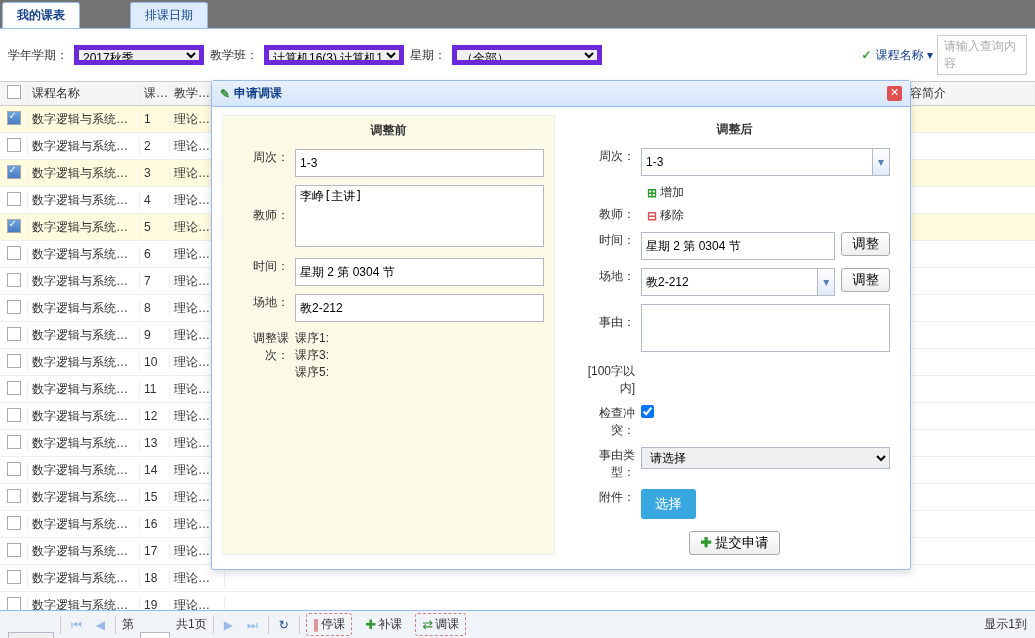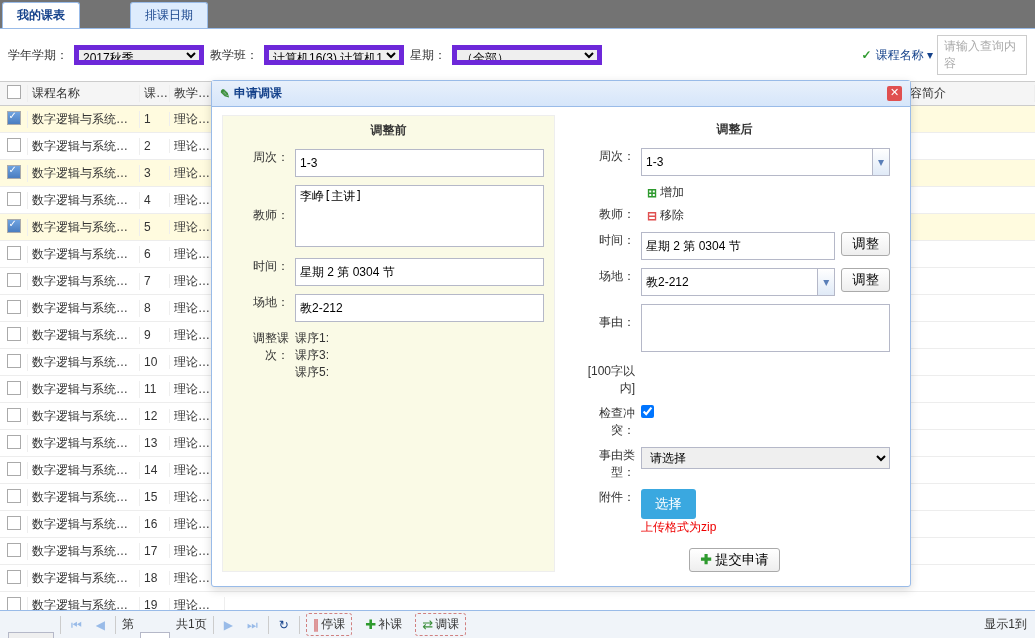--- a/index.html
+++ b/index.html
@@ -548,21 +548,20 @@
         <div class="dfield"><input type="checkbox" checked="" style=""></div>
       </div>
       <div class="drow">
         <div class="dlbl">事由类型：</div>
         <div class="dfield"><select class="dinput" style="height:22px"><option>请选择</option></select></div>
       </div>
       <div class="drow">
         <div class="dlbl">附件：</div>
         <div class="dfield">
           <button class="dbtn-primary">选择</button>
-          <div class="red-hint">上传格式为zip</div>
         </div>
       </div>
       <div class="submit-row">
         <button class="dbtn"><span class="plus-ic">✚</span> <span>提交申请</span></button>
       </div>
     </div>
   </div>
 </div>
 
 </body></html>

